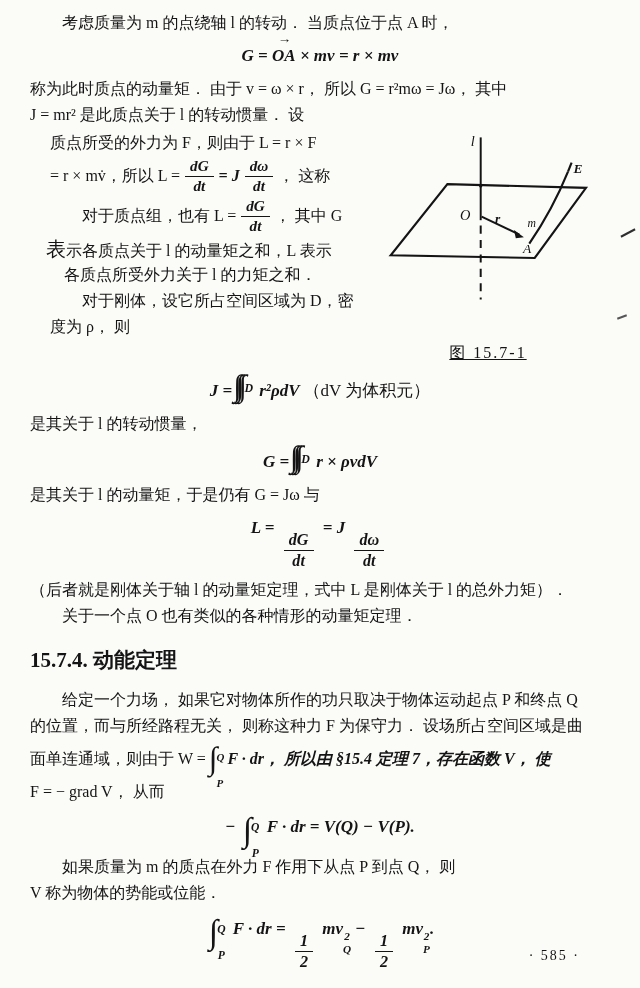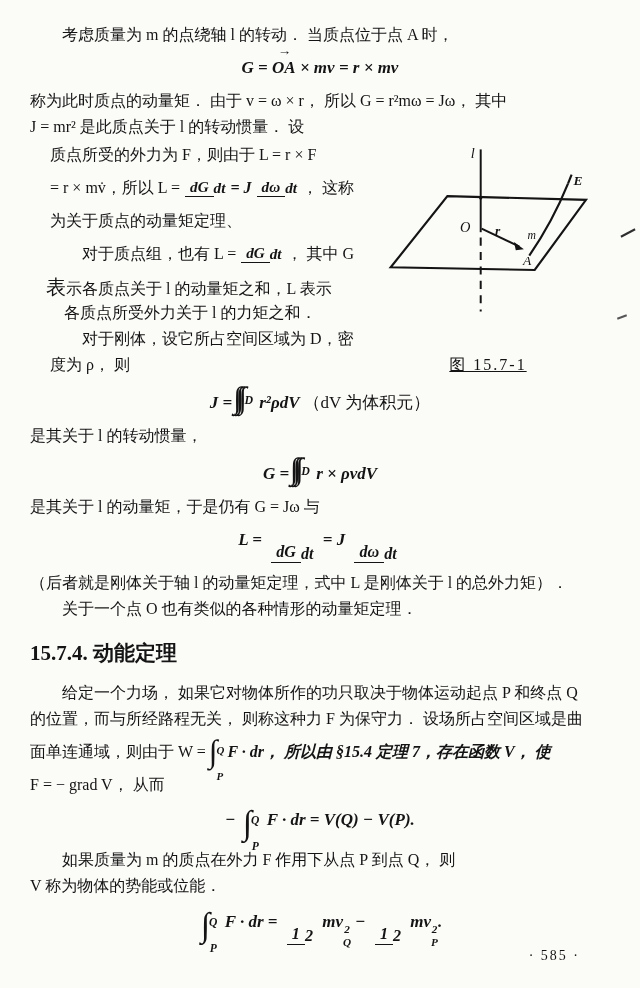--- a/index.html
+++ b/index.html
@@ -1,38 +1,38 @@
 <!DOCTYPE html>
 <html><head>
 <meta charset="utf-8">
 <style>
   html,body { margin:0; padding:0; background:#d9d9d4; }
   .page {
     position:relative; width:640px; height:988px; margin:0 auto;
     background:#fbfbf8; color:#141414; overflow:hidden;
     font-family:"Liberation Serif","DejaVu Serif",serif;
   }
-  .content { padding:22px 30px 0 30px; font-size:16px; line-height:26px; }
+  .content { padding:10px 30px 0 30px; font-size:16px; line-height:26px; }
   .tline { white-space:nowrap; margin:0; }
   .indent { padding-left:32px; }
   .half-indent { padding-left:14px; }
 
   
   .formula {
     text-align:center; font-style:italic; font-weight:bold;
     font-size:17px; white-space:nowrap; margin:7px 0;
   }
   .formula .cn { font-style:normal; font-weight:normal; }
 
   
   .mx { font-style:italic; font-weight:bold; }
 
   
   .frac {
-    display:inline-flex; flex-direction:row; align-items:center;
+    display:inline-flex; flex-direction:column; align-items:center;
     vertical-align:-0.75em; line-height:1.1; margin:0 5px;
     font-style:italic; font-weight:bold; font-size:0.95em;
   }
   .frac .num { padding:0 5px 1px; border-bottom:1.6px solid #141414; }
   .frac .den { padding-top:1px; }
 
   
   .intg { display:inline-flex; align-items:center; vertical-align:-0.55em; margin:0 3px; font-style:normal; }
   .intg .isym { font-size:2em; line-height:0.85; font-weight:normal; }
   .intg .ibnd { display:inline-flex; flex-direction:column; justify-content:space-between;
@@ -100,21 +100,20 @@
             <span class="num">dG</span>
             <span class="den">dt</span>
           </span>
           <span class="mx">= J</span>
           <span class="frac">
             <span class="num">dω</span>
             <span class="den">dt</span>
           </span>
           <span>， 这称</span>
         </div>
-        <div class="tline norm">为关于质点的动量矩定理、</div>
         <div class="tall indent">
           <span>对于质点组，也有 L =</span>
           <span class="frac">
             <span class="num">dG</span>
             <span class="den">dt</span>
           </span>
           <span>， 其中 G</span>
         </div>
         <div class="tline norm"><span class="lead-big">表</span><span>示各质点关于 l 的动量矩之和，L 表示</span></div>
         <div class="tline norm half-indent">各质点所受外力关于 l 的力矩之和．</div>

